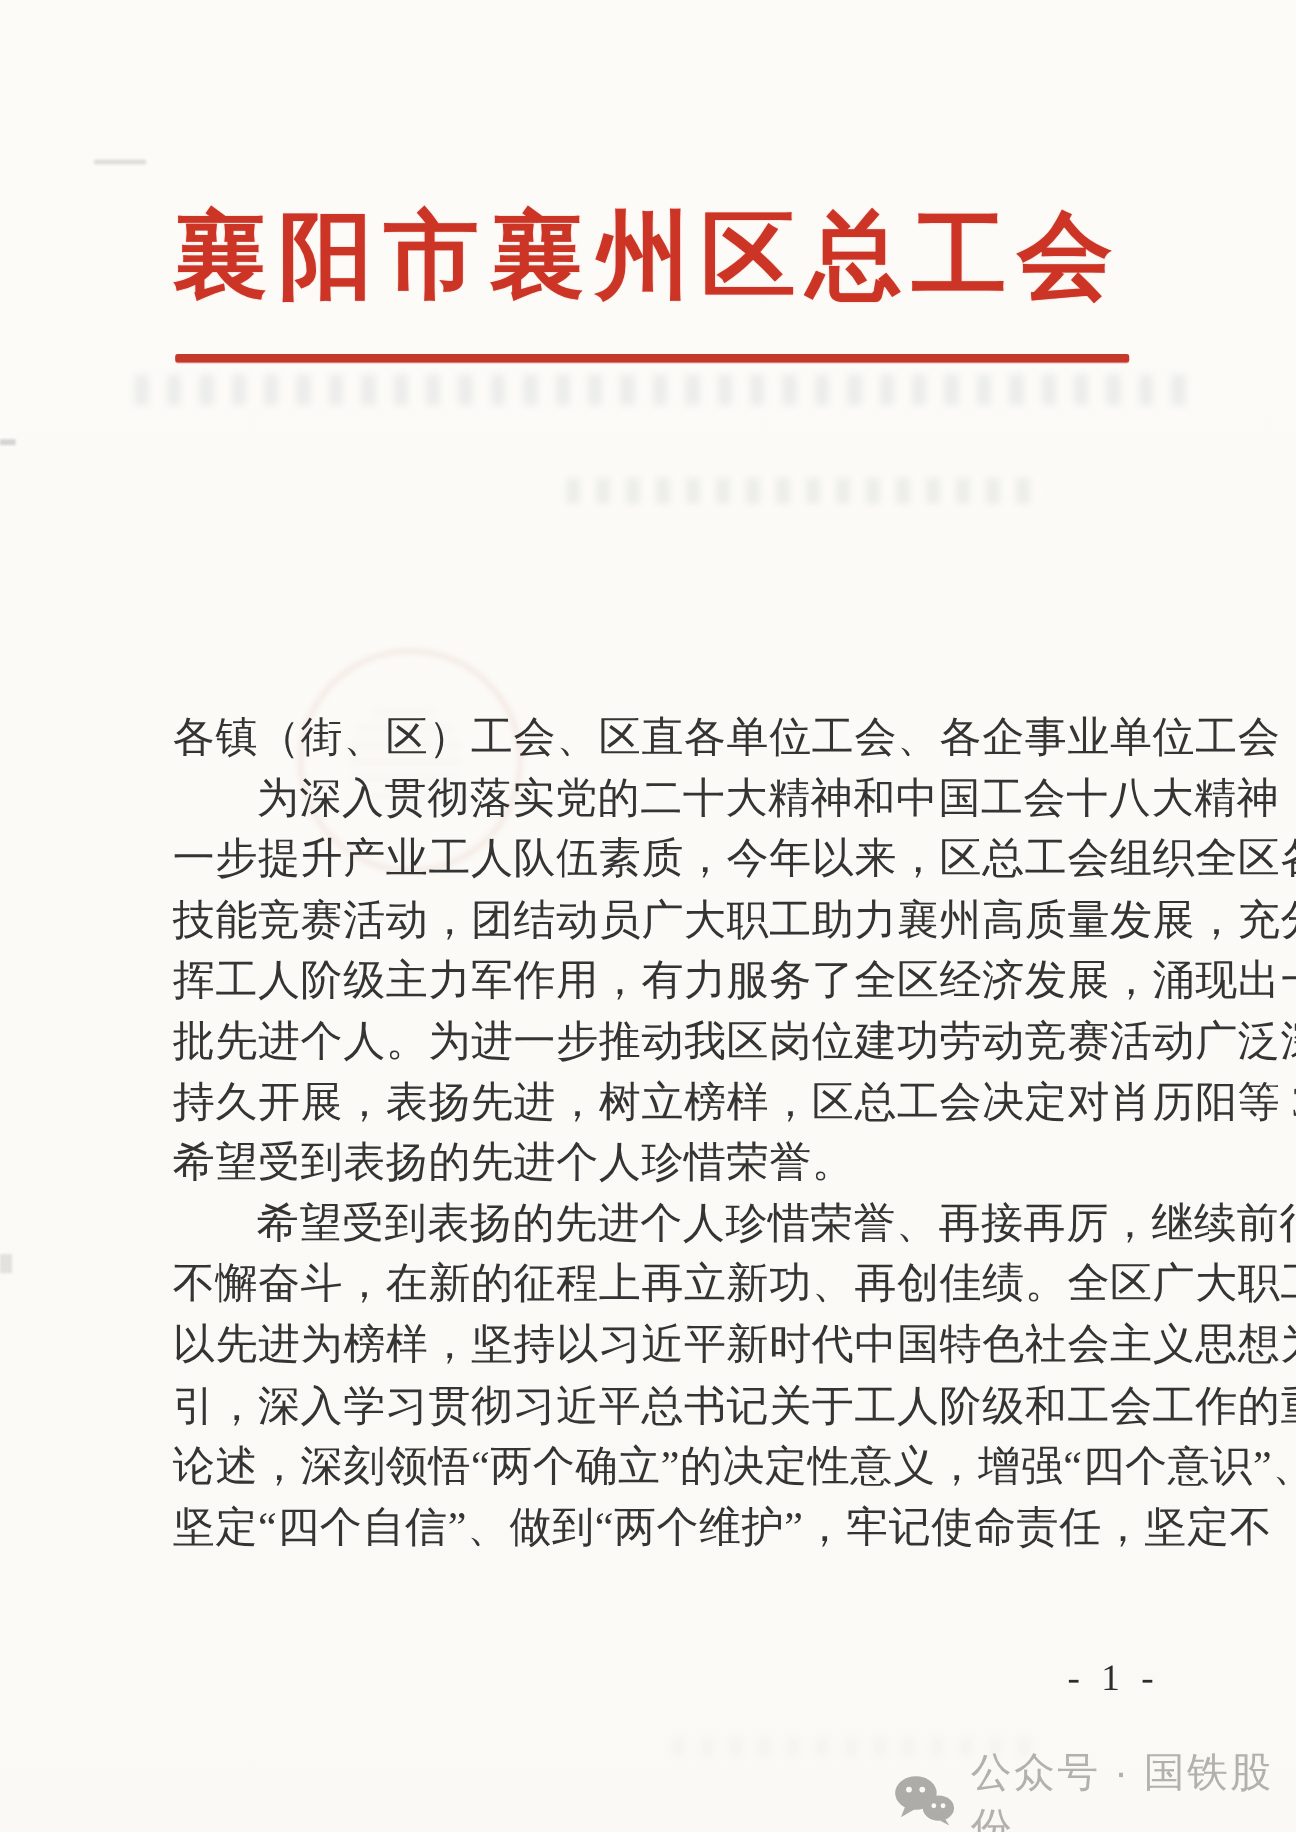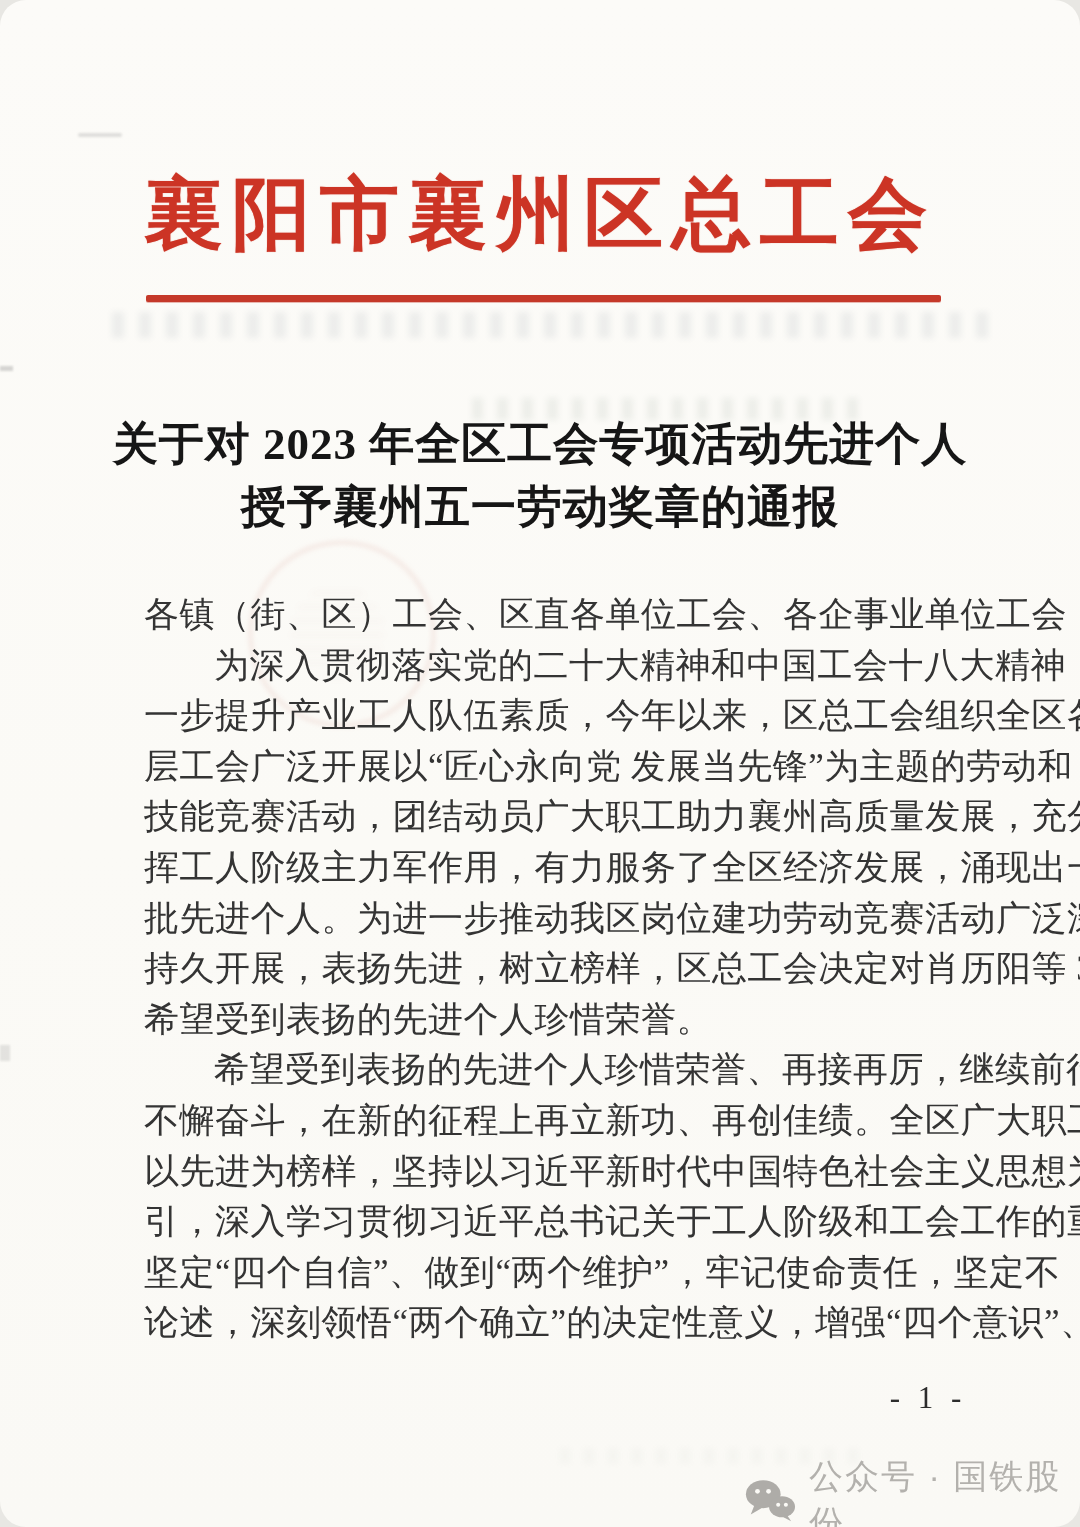--- a/index.html
+++ b/index.html
@@ -3,21 +3,20 @@
 <meta charset="utf-8">
 <style>
   html,body{margin:0;padding:0;background:#e8e7e3;}
   .page{
     position:relative;
     width:1080px;height:1527px;
     margin:0 auto;
     background:linear-gradient(180deg,#fcfbf8 0%,#fbfaf6 55%,#faf9f5 100%);
     overflow:hidden;
     font-family:"Liberation Serif","DejaVu Serif",serif;
-    border-radius:26px;
   }
 
   
   .org-name{
     position:absolute;top:172px;left:0;width:100%;
     text-align:center;
     font-size:79px;line-height:1.1;font-weight:700;
     letter-spacing:9px;
     color:#cc3425;
     text-shadow:0 0 1px rgba(204,52,37,.55);
@@ -113,41 +112,36 @@
   <div class="speck-c"></div>
   <div class="ghost-row-a"></div>
   <div class="ghost-row-b"></div>
   <div class="ghost-row-c"></div>
   <div class="seal-ghost"></div>
   <div class="seal-ghost-inner"></div>
 
   <div class="org-name">襄阳市襄州区总工会</div>
   <div class="red-rule"></div>
 
-  <div class="doc-title">
-    <div>关于对 2023 年全区工会专项活动先进个人</div>
-    <div>授予襄州五一劳动奖章的通报</div>
-  </div>
 
   <div class="body-text">
     <div class="line">各镇（街、区）工会、区直各单位工会、各企事业单位工会：</div>
     <div class="line indent">为深入贯彻落实党的二十大精神和中国工会十八大精神，进</div>
     <div class="line">一步提升产业工人队伍素质，今年以来，区总工会组织全区各基</div>
-    <div class="line">层工会广泛开展以“匠心永向党 发展当先锋”为主题的劳动和</div>
     <div class="line">技能竞赛活动，团结动员广大职工助力襄州高质量发展，充分发</div>
     <div class="line">挥工人阶级主力军作用，有力服务了全区经济发展，涌现出一大</div>
     <div class="line">批先进个人。为进一步推动我区岗位建功劳动竞赛活动广泛深入</div>
     <div class="line">持久开展，表扬先进，树立榜样，区总工会决定对肖历阳等 39</div>
     <div class="line">希望受到表扬的先进个人珍惜荣誉。</div>
     <div class="line indent">希望受到表扬的先进个人珍惜荣誉、再接再厉，继续前行、</div>
     <div class="line">不懈奋斗，在新的征程上再立新功、再创佳绩。全区广大职工要</div>
     <div class="line">以先进为榜样，坚持以习近平新时代中国特色社会主义思想为指</div>
     <div class="line">引，深入学习贯彻习近平总书记关于工人阶级和工会工作的重要</div>
+    <div class="line">论述，深刻领悟“两个确立”的决定性意义，增强“四个意识”、</div>
     <div class="line">坚定“四个自信”、做到“两个维护”，牢记使命责任，坚定不</div>
-    <div class="line">论述，深刻领悟“两个确立”的决定性意义，增强“四个意识”、</div>
   </div>
 
   <div class="page-number">- 1 -</div>
 
   <div class="footer">
     <span class="wechat-icon">
       <svg width="52" height="44" viewBox="0 0 54 44" xmlns="http://www.w3.org/2000/svg">
         <g fill="#aeaca8">
           <ellipse cx="20" cy="16" rx="18" ry="14.5"></ellipse>
           <path d="M11 27 L7 37 L19 30 Z"></path>

